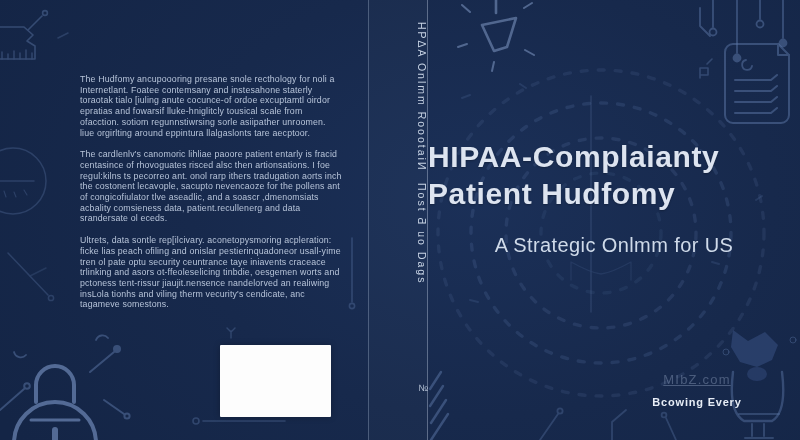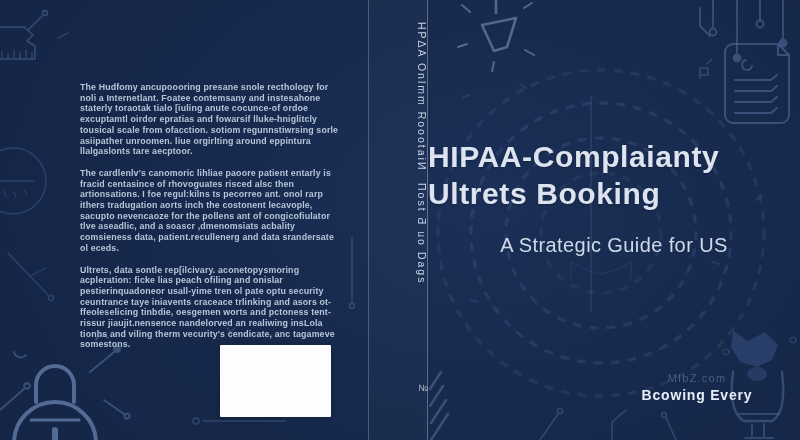--- a/index.html
+++ b/index.html
@@ -6,21 +6,21 @@
   *{box-sizing:border-box;}
   .cover{
     position:relative;width:800px;height:440px;overflow:hidden;
     background:radial-gradient(ellipse 560px 420px at 60% 45%, #1b3058 0%, #17294c 52%, #142546 100%);
     font-family:"Liberation Sans", sans-serif;
   }
   svg.deco{position:absolute;inset:0;width:800px;height:440px;pointer-events:none;}
 
   
   .back-text{position:absolute;left:80px;top:74px;width:262px;color:#b7c4d9;font-size:8.8px;line-height:10.7px;letter-spacing:.15px;}
-  .back-text p{margin:8px 0 11px 0;font-weight:bold;}
+  .back-text p{margin:0 0 11px 0;}
 
   
   .barcode{position:absolute;left:220px;top:345px;width:111px;height:72px;background:#fdfdfd;border-radius:1px;box-shadow:0 0 6px rgba(0,0,0,.25);}
 
   
   .spine{position:absolute;left:368px;top:0;width:60px;height:440px;background:rgba(255,255,255,.018);}
   .spine::before,.spine::after{content:"";position:absolute;top:0;bottom:0;width:1px;background:rgba(190,205,230,.30);}
   .spine::before{left:0;}
   .spine::after{right:0;background:rgba(210,222,242,.36);}
   .spine-seg{position:absolute;left:0;right:0;display:flex;justify-content:center;color:#c7d3e4;
@@ -28,22 +28,22 @@
   .spine-top{top:22px;}
   .spine-bottom{top:183px;}
   .spine-mark{top:383px;font-size:9px;opacity:.85;letter-spacing:0;}
 
   
   .front-title{position:absolute;left:428px;right:0;top:138px;color:#dde4f0;
     font-size:30px;font-weight:600;line-height:37px;letter-spacing:.6px;text-shadow:0 1px 2px rgba(0,0,0,.25);}
   .front-subtitle{position:absolute;left:428px;right:0;top:232px;text-align:center;color:#cfdae9;
     font-size:20px;font-weight:500;line-height:27.5px;letter-spacing:.4px;}
   .brand{position:absolute;left:597px;width:200px;top:372px;text-align:center;}
-  .brand-site{color:#aebfdc;opacity:.34;font-size:11px;letter-spacing:1.2px;}
-  .brand-tagline{margin-top:3px;color:#e7edf6;font-size:14px;font-weight:700;letter-spacing:.8px;}
+  .brand-site{color:#aebfdc;opacity:.34;font-size:13px;letter-spacing:1.2px;text-decoration:underline;}
+  .brand-tagline{margin-top:9px;color:#e7edf6;font-size:11px;font-weight:700;letter-spacing:.8px;}
 </style>
 </head>
 <body>
 
 <div class="cover">
 
   <svg class="deco" viewBox="0 0 800 440" aria-hidden="true">
     <g stroke="#5d78a8" fill="none" stroke-linecap="round" stroke-linejoin="round">
 
       <g opacity="0.45" stroke-width="1.6">
@@ -164,25 +164,25 @@
   <div class="barcode"></div>
 
   <div class="spine">
     <div class="spine-seg spine-top">HPΔA Onlmm RoootaiИ</div>
     <div class="spine-seg spine-bottom">Пost Ƌ uo Dags</div>
     <div class="spine-seg spine-mark">№</div>
   </div>
 
   <div class="front-title">
     <div>HIPAA-Complaianty</div>
-    <div>Ultrets Booking</div>
+    <div>Patient Hudfomy</div>
   </div>
 
   <div class="front-subtitle">
-    <div>A Strategic Guide for US</div>
+    <div>A Strategic Onlmm for US</div>
   </div>
 
   <div class="brand">
     <div class="brand-site">MIbZ.com</div>
     <div class="brand-tagline">Bcowing Every</div>
   </div>
 
 </div>
 
 </body></html>

